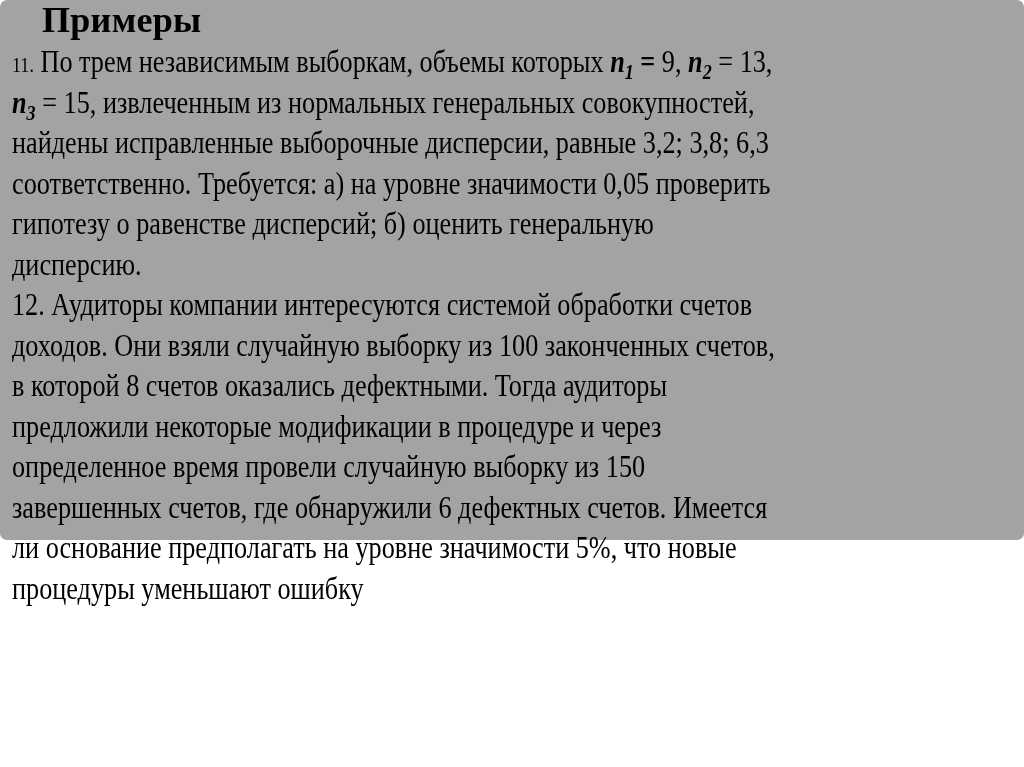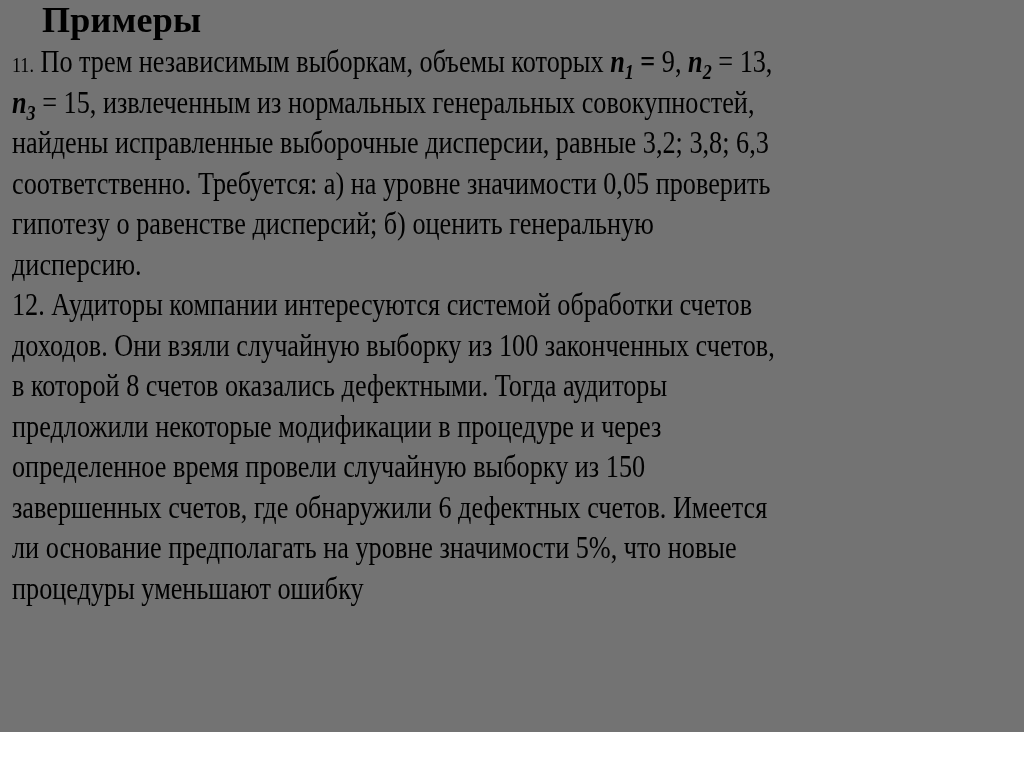--- a/index.html
+++ b/index.html
@@ -11,22 +11,23 @@
     width: 1024px;
     height: 767px;
     overflow: hidden;
     position: relative;
     font-family: "Liberation Serif", "DejaVu Serif", serif;
     color: #000000;
   }
   .slide {
     position: absolute;
     left: 0; top: 0;
-    width: 1024px; height: 732px;
-    background: #737373;
+    width: 1024px; height: 540px;
+    background: #a3a3a3;
+    border-radius: 7px;
   }
   .title {
     position: absolute;
     left: 42px;
     top: -2px;
     font-size: 36px;
     font-weight: bold;
     line-height: 44px;
     letter-spacing: 0.3px;
   }

